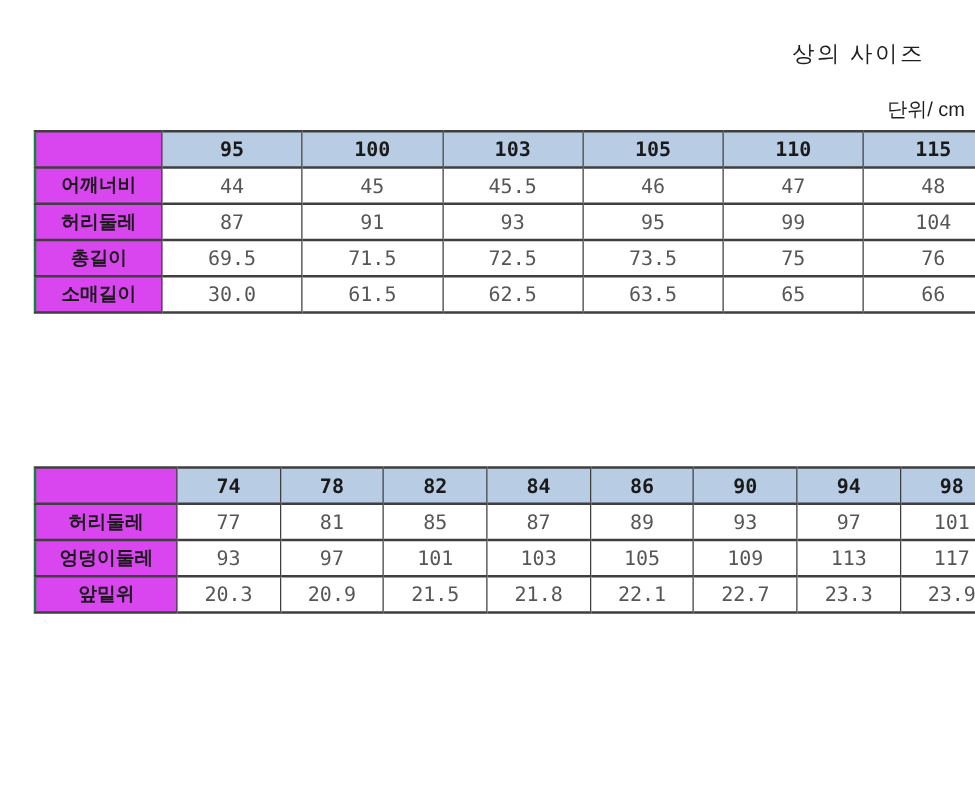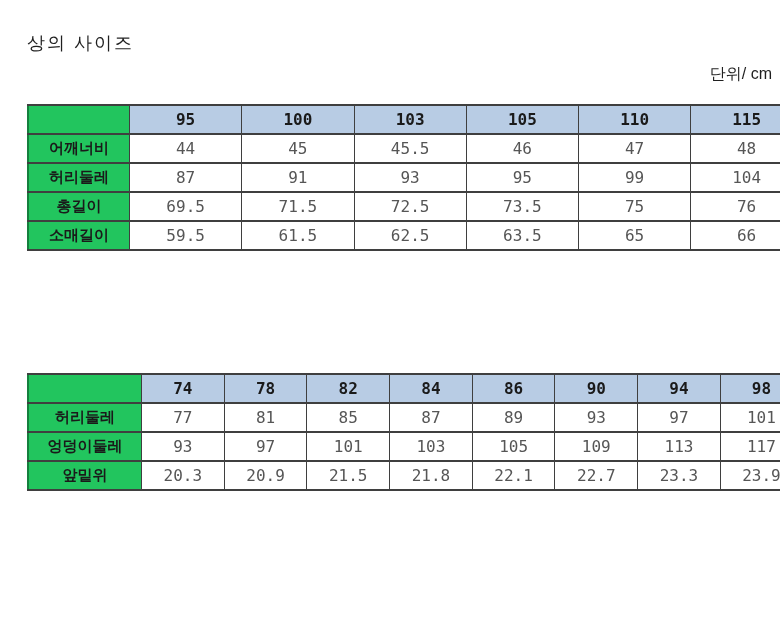--- a/index.html
+++ b/index.html
@@ -12,31 +12,32 @@
     width: 780px;
     height: 628px;
     background: #ffffff;
     font-family: "Liberation Sans", sans-serif;
     overflow: hidden;
   }
   .table-title {
     position: absolute;
     left: 27px;
     width: 713px;
-    text-align: left;
+    text-align: right;
     font-size: 18px;
     letter-spacing: 2px;
     color: #1f1f1f;
     font-weight: normal;
+    font-family: Liberation Serif, serif;
   }
   #title-top   { top: 31px; }
   #title-bottom{ top: 328px; }
   .unit-label {
     position: absolute;
-    top: 64px;
+    top: 78px;
     right: 8px;
     font-size: 16px;
     color: #1f1f1f;
   }
   table.size-table {
     position: absolute;
     left: 27px;
     width: 777px;
     border-collapse: collapse;
     table-layout: fixed;
@@ -55,21 +56,21 @@
     vertical-align: middle;
   }
   .size-table thead th {
     background: #b8cce4;
     font-family: "DejaVu Sans Mono", monospace;
     font-size: 16px;
     font-weight: bold;
     color: #1a1a1a;
   }
   .size-table th.label-col {
-    background: #22c55e;
+    background: #d946ef;
     font-family: "Liberation Sans", sans-serif;
     font-size: 15px;
     font-weight: bold;
     color: #1a1a1a;
   }
   #table-0 .label-col { width: 100px; }
   #table-1 .label-col { width: 112px; }
   .size-table td {
     background: #ffffff;
     font-family: "DejaVu Sans Mono", monospace;
@@ -121,21 +122,21 @@
           <th class="label-col">총길이</th>
           <td>69.5</td>
           <td>71.5</td>
           <td>72.5</td>
           <td>73.5</td>
           <td>75</td>
           <td>76</td>
         </tr>
         <tr>
           <th class="label-col">소매길이</th>
-          <td>59.5</td>
+          <td>30.0</td>
           <td>61.5</td>
           <td>62.5</td>
           <td>63.5</td>
           <td>65</td>
           <td>66</td>
         </tr>
       </tbody>
   </table>
 
 

